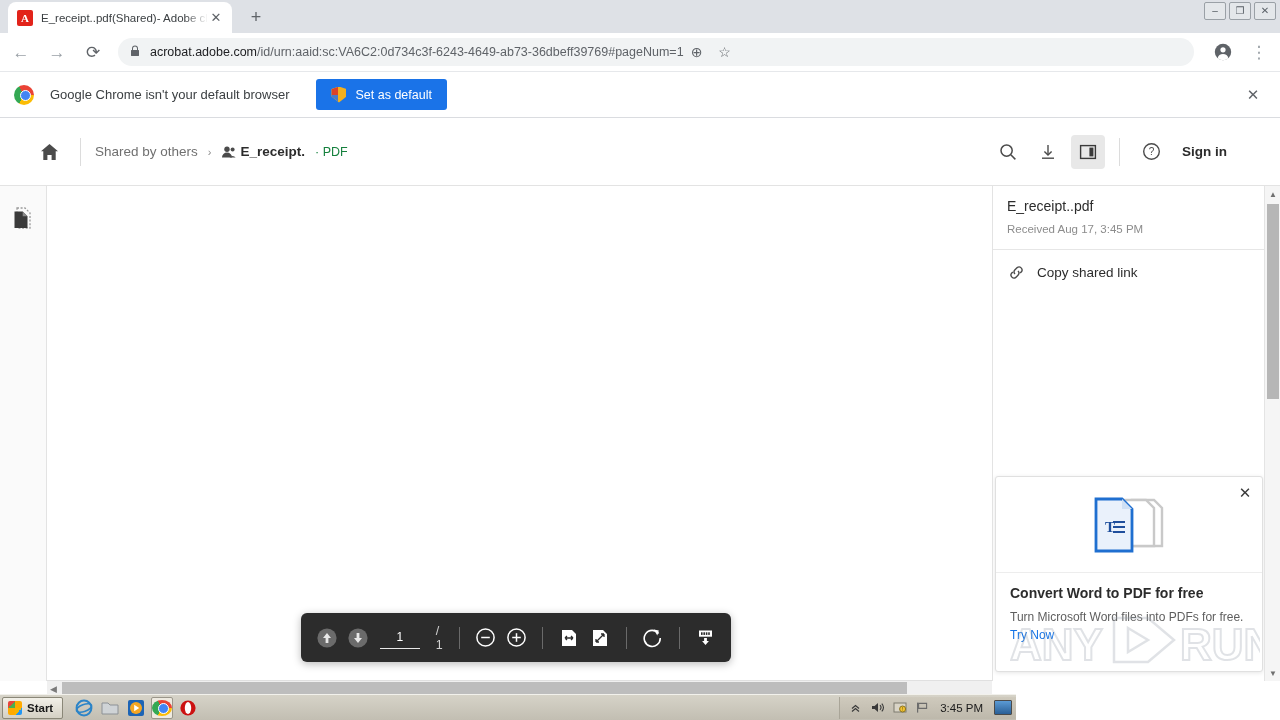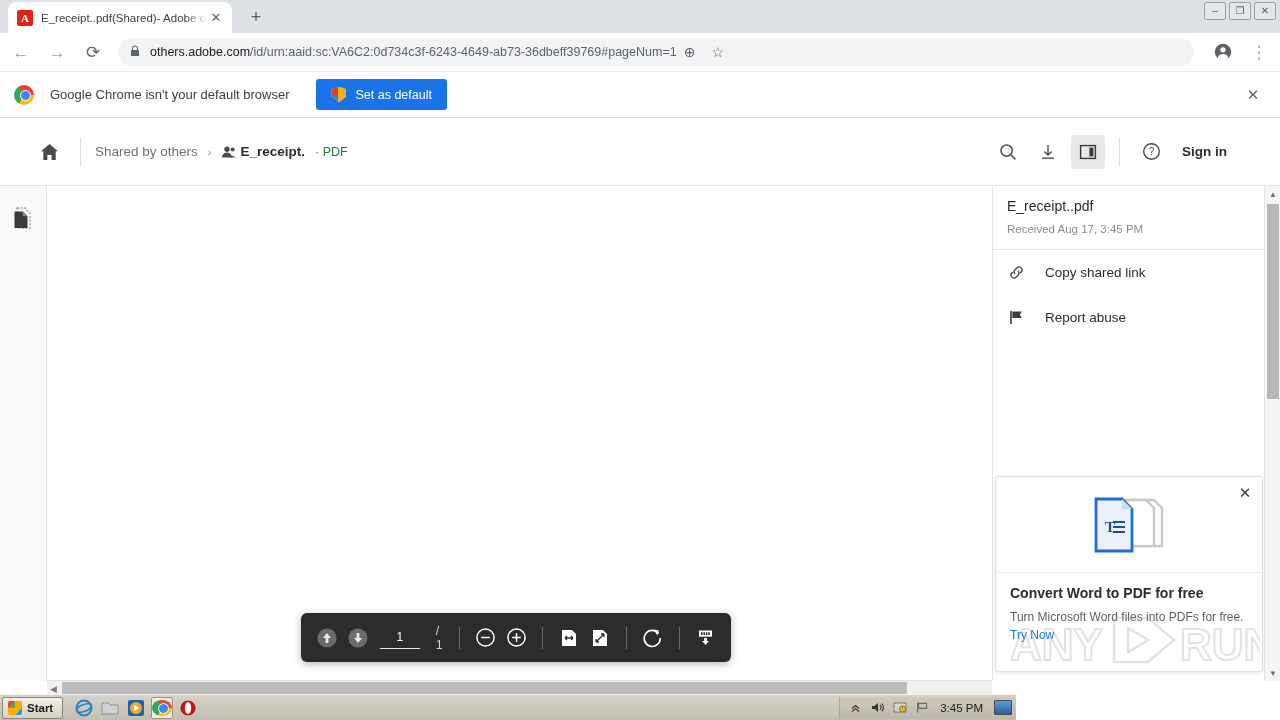--- a/index.html
+++ b/index.html
@@ -209,21 +209,21 @@
   
   .rightpanel {
     position: absolute; left: 992px; top: 186px; width: 272px; height: 495px;
     background: #fff; border-left: 1px solid #e3e3e3;
     overflow: hidden;
   }
   .rp-head { padding: 12px 14px 14px 14px; border-bottom: 1px solid #e6e6e6; }
   .rp-filename { font-size: 14px; color: #2c2c2c; }
   .rp-received { font-size: 11.5px; color: #8c8c8c; margin-top: 9px; }
   .rp-action {
-    display: flex; align-items: center; gap: 20px;
+    display: flex; align-items: center; gap: 12px;
     padding: 14px 14px; font-size: 13.5px; color: #2c2c2c;
   }
   .rp-action .ic { width: 18px; display: flex; align-items: center; justify-content: center; color: #4b4b4b; }
 
   .promo {
     position: absolute; left: 2px; top: 290px; width: 268px; height: 196px;
     background: #fff; border: 1px solid #e0e0e0; border-radius: 3px;
     box-shadow: 0 1px 4px rgba(0,0,0,.10);
   }
   .promo-close {
@@ -316,21 +316,21 @@
     <div class="navbtn">←</div>
     <div class="navbtn">→</div>
     <div class="navbtn active">⟳</div>
     <div class="omnibox">
       <div class="lock">
         <svg width="10" height="12" viewBox="0 0 10 12">
             <path d="M2 5V3.5a3 3 0 016 0V5h.6A.4.4 0 019 5.4v5.2a.4.4 0 01-.4.4H1.4a.4.4 0 01-.4-.4V5.4A.4.4 0 011.4 5H2zm1 0h4V3.5a2 2 0 10-4 0V5z" fill="#5f6368"></path>
           </svg>
       </div>
       <div class="url">
-        <span>others.adobe.com</span><span class="dim">/id/urn:aaid:sc:VA6C2:0d734c3f-6243-4649-ab73-36dbeff39769#pageNum=1</span>
+        <span>acrobat.adobe.com</span><span class="dim">/id/urn:aaid:sc:VA6C2:0d734c3f-6243-4649-ab73-36dbeff39769#pageNum=1</span>
       </div>
       <div class="omni-icons">
         <div class="omni-ic">⊕</div>
         <div class="omni-ic">☆</div>
       </div>
     </div>
     <div class="navbtn avatar-ic">
       <svg width="18" height="18" viewBox="0 0 18 18">
           <circle cx="9" cy="9" r="8.2" fill="#5f6368"></circle>
           <circle cx="9" cy="6.8" r="2.6" fill="#fff"></circle>
@@ -491,29 +491,20 @@
       <div class="rp-received">Received Aug 17, 3:45 PM</div>
     </div>
     <div class="rp-action">
       <span class="ic">
         <svg width="17" height="17" viewBox="0 0 17 17">
             <path d="M7 10a3 3 0 010-4.2l2.2-2.2a3 3 0 014.2 4.2l-1.2 1.2" fill="none" stroke="#4b4b4b" stroke-width="1.4"></path>
             <path d="M10 7a3 3 0 010 4.2L7.8 13.4a3 3 0 01-4.2-4.2l1.2-1.2" fill="none" stroke="#4b4b4b" stroke-width="1.4"></path>
           </svg>
       </span>
       <span>Copy shared link</span>
-    </div>
-    <div class="rp-action">
-      <span class="ic">
-        <svg width="17" height="17" viewBox="0 0 17 17">
-            <rect x="2.2" y="2" width="1.6" height="13" fill="#3a3a3a"></rect>
-            <path d="M4.4 2.6h9.4l-2 3.2 2 3.2H4.4z" fill="#3a3a3a"></path>
-          </svg>
-      </span>
-      <span>Report abuse</span>
     </div>
 
     <div class="promo">
       <div class="promo-close">✕</div>
       <div class="promo-art">
         <svg width="98" height="62" viewBox="0 0 98 62">
           <path d="M52 6h22l8 8v38H52z" fill="#fff" stroke="#c9c9c9" stroke-width="2.4"></path>
           <path d="M44 6h22l8 8v38H44z" fill="#fff" stroke="#c9c9c9" stroke-width="2.4"></path>
           <path d="M16 5h26l10 10v42H16z" fill="#eaf1fb" stroke="#1f6fd0" stroke-width="2.8"></path>
           <path d="M42 5l10 10H42z" fill="#cfe0f5"></path>

